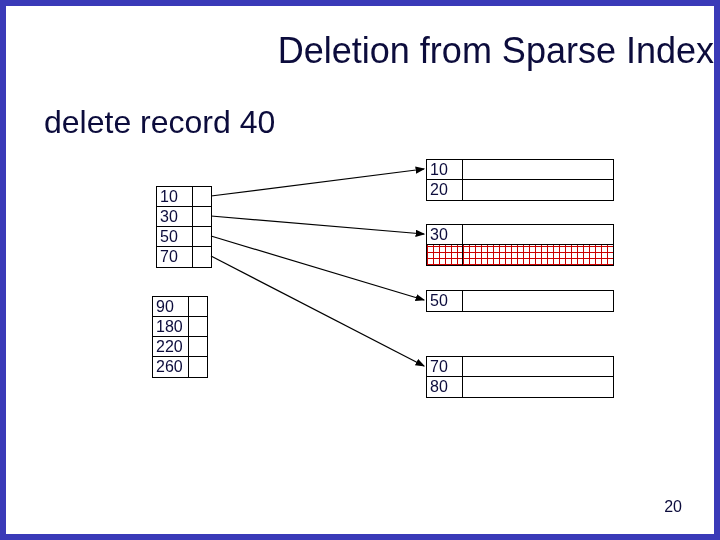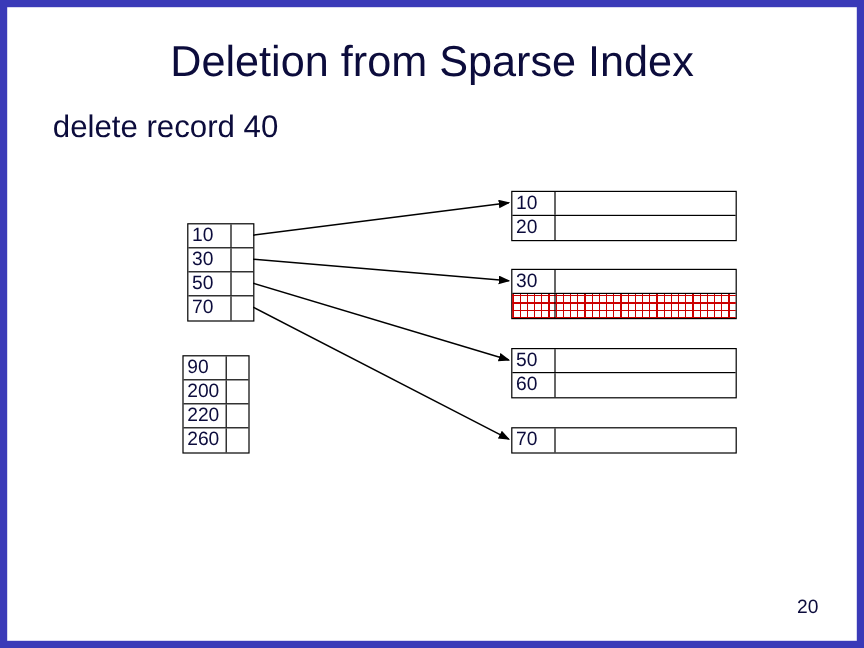--- a/index.html
+++ b/index.html
@@ -10,30 +10,30 @@
     border: 6px solid #3a3ab8;
     font-family: Verdana, Geneva, sans-serif;
     position: relative;
     overflow: hidden;
   }
   .title {
     position: absolute;
     top: 24px;
     left: 0;
     width: 100%;
-    text-align: center;
+    text-align: right;
     font-size: 36px;
     font-weight: 400;
     color: #0c0c3c;
   }
   .subtitle {
     position: absolute;
-    top: 84px;
+    top: 98px;
     left: 38px;
-    font-size: 26px;
+    font-size: 32px;
     color: #0c0c3c;
   }
   .index-block {
     position: absolute;
     border: 1px solid #000;
     background: #fff;
   }
   .index-row {
     display: flex;
     height: 20px;
@@ -116,21 +116,21 @@
       <div class="index-ptr"></div>
     </div>
 </div>
 
 <div class="index-block" style="top:290px;left:146px;">
   <div class="index-row">
       <div class="index-key">90</div>
       <div class="index-ptr"></div>
     </div>
   <div class="index-row">
-      <div class="index-key">200</div>
+      <div class="index-key">180</div>
       <div class="index-ptr"></div>
     </div>
   <div class="index-row">
       <div class="index-key">220</div>
       <div class="index-ptr"></div>
     </div>
   <div class="index-row">
       <div class="index-key">260</div>
       <div class="index-ptr"></div>
     </div>
@@ -156,29 +156,29 @@
       <div class="data-key crosshatch"></div>
       <div class="data-rest crosshatch"></div>
     </div>
 </div>
 
 <div class="data-block" style="top:284px;left:420px;">
   <div class="data-row">
       <div class="data-key">50</div>
       <div class="data-rest"></div>
     </div>
-  <div class="data-row">
-      <div class="data-key">60</div>
-      <div class="data-rest"></div>
-    </div>
 </div>
 
 <div class="data-block" style="top:350px;left:420px;">
   <div class="data-row">
       <div class="data-key">70</div>
+      <div class="data-rest"></div>
+    </div>
+  <div class="data-row">
+      <div class="data-key">80</div>
       <div class="data-rest"></div>
     </div>
 </div>
 
 <svg class="arrows">
   <defs>
     <marker id="ah" markerWidth="8" markerHeight="8" refX="7" refY="3" orient="auto">
       <path d="M0,0 L8,3 L0,6 Z" fill="#000"></path>
     </marker>
   </defs>

